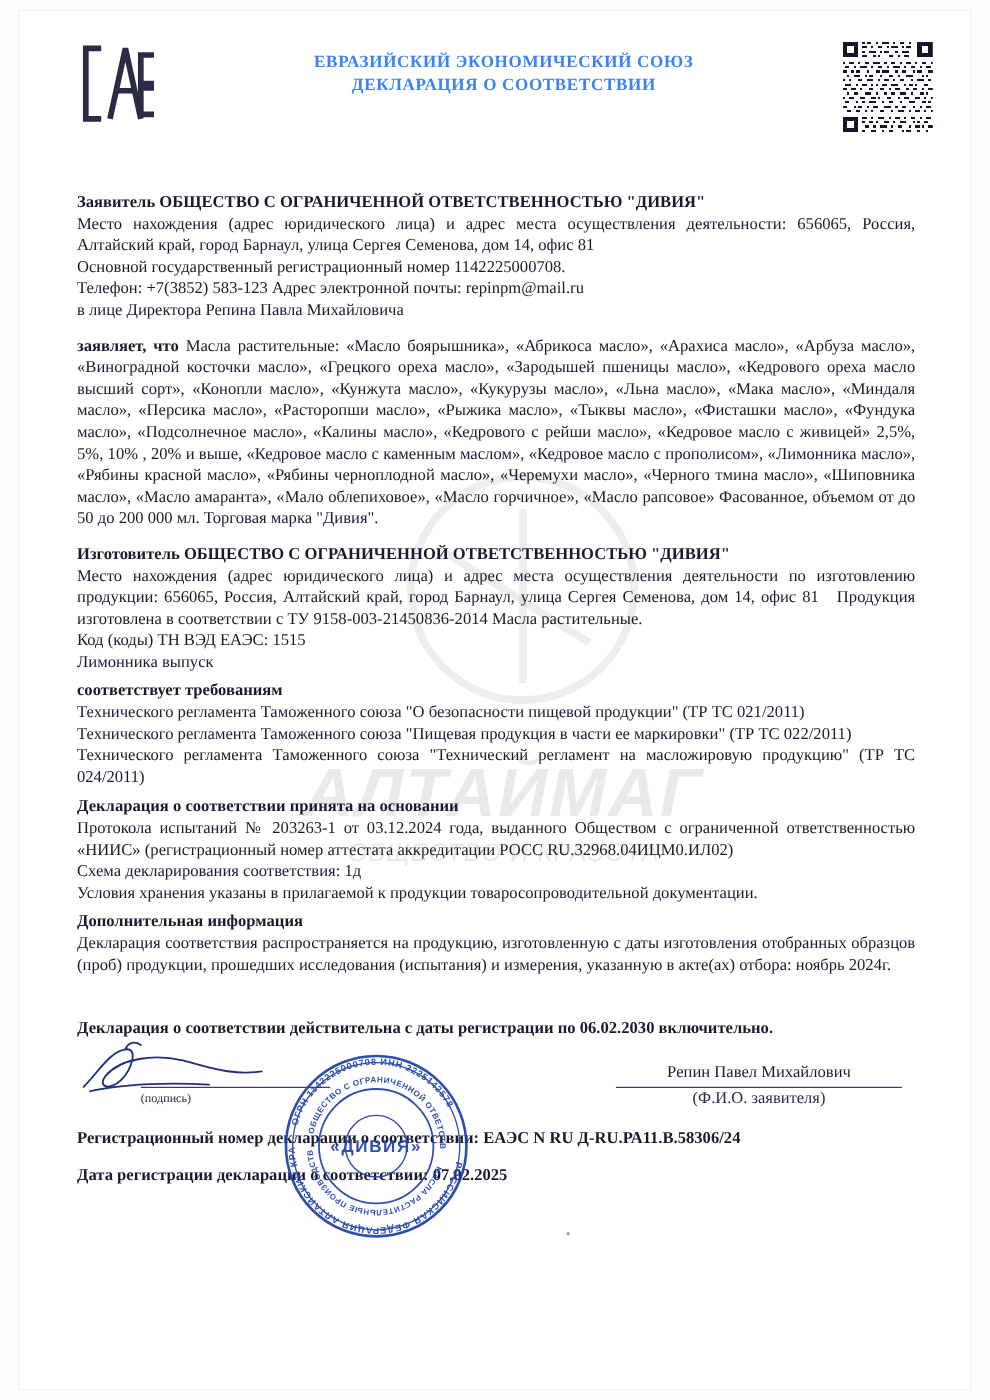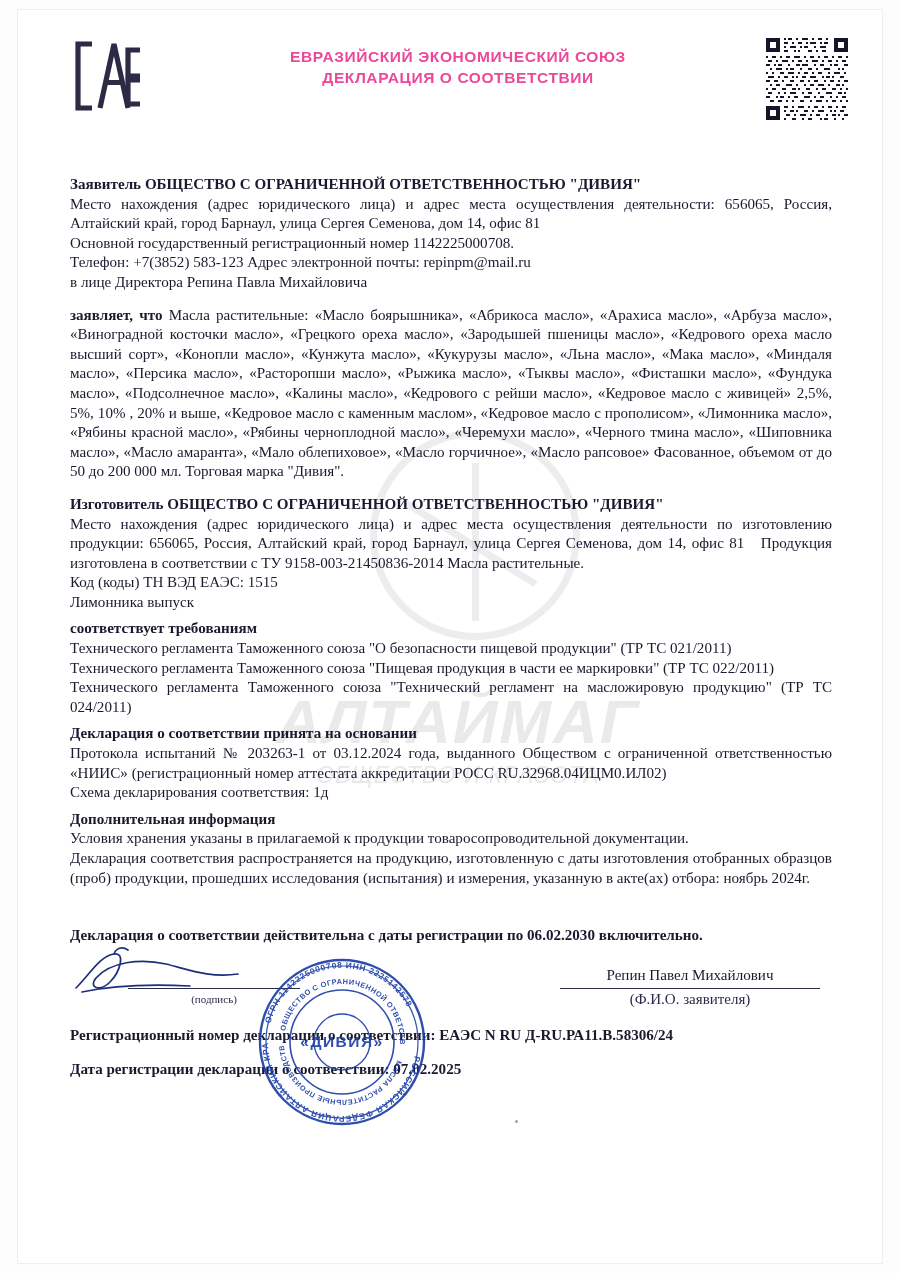--- a/index.html
+++ b/index.html
@@ -108,25 +108,25 @@
     height: 72px;
   }
   .title-block {
     position: absolute;
     left: 180px;
     top: 36px;
     width: 520px;
     text-align: center;
   }
   .title-line {
-    font-family: Liberation Sans, sans-serif;
+    font-family: Liberation Serif, serif;
     font-weight: bold;
     font-size: 15.5px;
     letter-spacing: 0.6px;
-    color: #ec4899;
+    color: #3b82f6;
     line-height: 21px;
   }
   .qr {
     position: absolute;
     left: 748px;
     top: 28px;
     width: 82px;
     height: 82px;
   }
 
@@ -171,21 +171,20 @@
     left: 58px;
     top: 40px;
     width: 172px;
     border-bottom: 1px solid #2a2a4a;
   }
   .sig-left-label {
     position: absolute;
     left: 58px;
     top: 42px;
     width: 172px;
-    text-align: center;
     font-size: 11px;
     color: #2a2a4a;
   }
   .sig-right-name {
     position: absolute;
     right: 12px;
     top: 18px;
     width: 260px;
     text-align: center;
     font-size: 15.1px;
@@ -495,22 +494,22 @@
 
         <p class="para b sp-small">соответствует требованиям</p>
         <p class="para just">Технического регламента Таможенного союза "О безопасности пищевой продукции" (ТР ТС 021/2011)</p>
         <p class="para just">Технического регламента Таможенного союза "Пищевая продукция в части ее маркировки" (ТР ТС 022/2011)</p>
         <p class="para just">Технического регламента Таможенного союза "Технический регламент на масложировую продукцию" (ТР ТС 024/2011)</p>
 
         <p class="para b sp-small">Декларация о соответствии принята на основании</p>
         <p class="para just">Протокола испытаний № 203263-1 от 03.12.2024 года, выданного Обществом с ограниченной ответственностью «НИИС» (регистрационный номер аттестата аккредитации РОСС RU.32968.04ИЦМ0.ИЛ02)</p>
         <p class="para">Схема декларирования соответствия: 1д</p>
 
+        <p class="para just">Условия хранения указаны в прилагаемой к продукции товаросопроводительной документации.</p>
         <p class="para b sp-small">Дополнительная информация</p>
-        <p class="para just">Условия хранения указаны в прилагаемой к продукции товаросопроводительной документации.</p>
         <p class="para just">Декларация соответствия распространяется на продукцию, изготовленную с даты изготовления отобранных образцов (проб) продукции, прошедших исследования (испытания) и измерения, указанную в акте(ах) отбора: ноябрь 2024г.</p>
       </div>
 
       <div class="sig-zone">
         <p class="para b">Декларация о соответствии действительна с даты регистрации по 06.02.2030 включительно.</p>
 
         <div class="sig-row">
 
           <svg class="scrawl" viewBox="0 0 230 70">
             <g fill="none" stroke="#1c2f7a" stroke-width="1.7" stroke-linecap="round">

